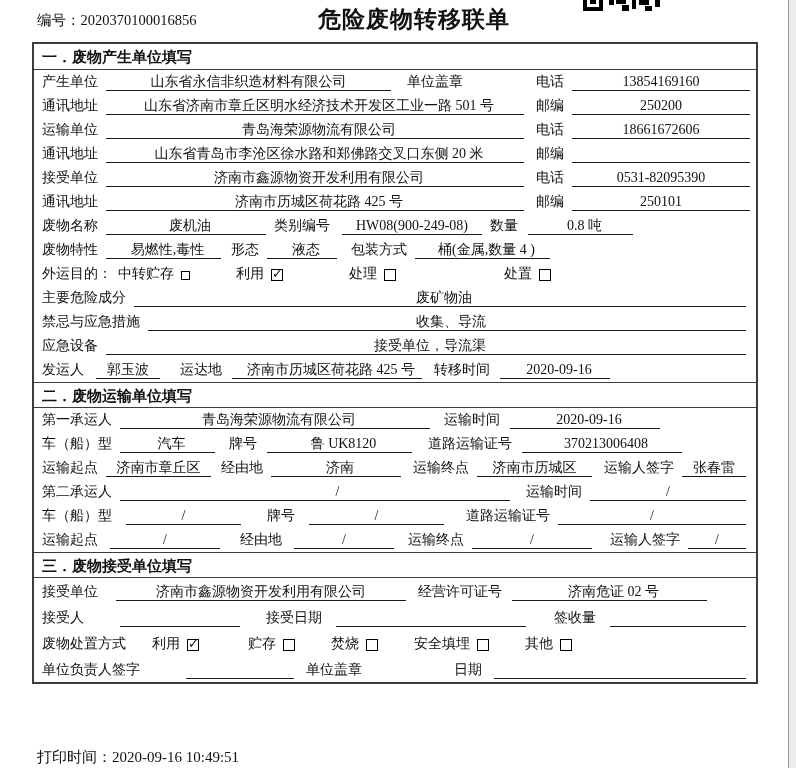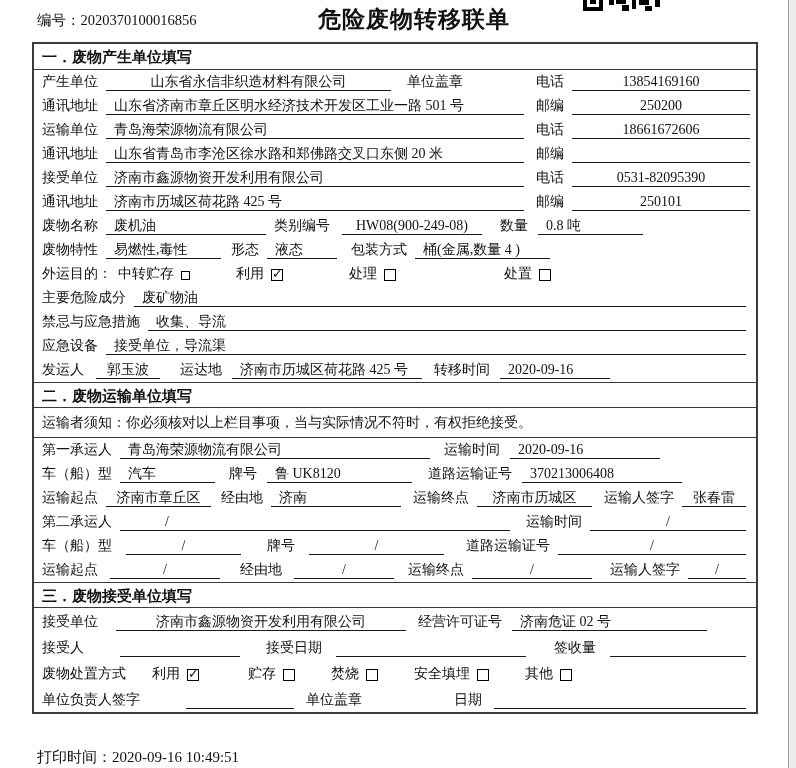--- a/index.html
+++ b/index.html
@@ -34,21 +34,21 @@
   .row {
     display:flex; align-items:flex-end; height:24px; padding:0 6px 3px 8px;
     font-size:14px; white-space:nowrap;
   }
   .s3 .row { height:26px; }
   .lbl { flex:none; }
   .uv {
     display:inline-block; border-bottom:1px solid #1a1a1a; text-align:center;
     margin-left:8px; height:18px; line-height:18px; overflow:visible;
   }
-  .uv.left { text-align:left; padding-left:8px; }
+  .uv.left { text-align:center; padding-left:8px; }
   .uv.grow { flex:1; margin-right:4px; }
   .rc { margin-left:auto; }
   .rcv { width:178px; flex:none; }
   
   .cb {
     display:inline-block; width:12px; height:12px; border:1px solid #000;
     margin-left:7px; position:relative; flex:none; margin-bottom:2px;
   }
   .cb.small { width:9px; height:9px; margin-bottom:3px; }
   .cb.checked::before {
@@ -126,21 +126,21 @@
       <span class="uv grow left" style="margin-right:12px">济南市历城区荷花路 425 号</span>
       <span class="lbl">邮编</span>
       <span class="uv rcv">250101</span>
     </div>
 
     <div class="row">
       <span class="lbl">废物名称</span>
       <span class="uv left" style="width:160px">废机油</span>
       <span class="lbl" style="margin-left:8px">类别编号</span>
       <span class="uv" style="width:140px;margin-left:12px">HW08(900-249-08)</span>
-      <span class="lbl" style="margin-left:18px">数量</span>
+      <span class="lbl" style="margin-left:8px">数量</span>
       <span class="uv left" style="width:105px;margin-left:10px">0.8 吨</span>
     </div>
 
     <div class="row">
       <span class="lbl">废物特性</span>
       <span class="uv left" style="width:115px">易燃性,毒性</span>
       <span class="lbl" style="margin-left:10px">形态</span>
       <span class="uv left" style="width:70px">液态</span>
       <span class="lbl" style="margin-left:14px">包装方式</span>
       <span class="uv left" style="width:135px">桶(金属,数量 4 )</span>
@@ -176,21 +176,20 @@
     <div class="row">
       <span class="lbl">发运人</span>
       <span class="uv" style="width:64px;margin-left:12px">郭玉波</span>
       <span class="lbl" style="margin-left:20px">运达地</span>
       <span class="uv left" style="width:190px;margin-left:10px">济南市历城区荷花路 425 号</span>
       <span class="lbl" style="margin-left:12px">转移时间</span>
       <span class="uv left" style="width:110px;margin-left:10px">2020-09-16</span>
     </div>
 
     <div class="sec-header mid">二．废物运输单位填写</div>
-    <div class="notice">运输者须知：你必须核对以上栏目事项，当与实际情况不符时，有权拒绝接受。</div>
 
     <div class="row">
       <span class="lbl">第一承运人</span>
       <span class="uv left" style="width:310px">青岛海荣源物流有限公司</span>
       <span class="lbl" style="margin-left:14px">运输时间</span>
       <span class="uv left" style="width:150px;margin-left:10px">2020-09-16</span>
     </div>
 
     <div class="row">
       <span class="lbl">车（船）型</span>

